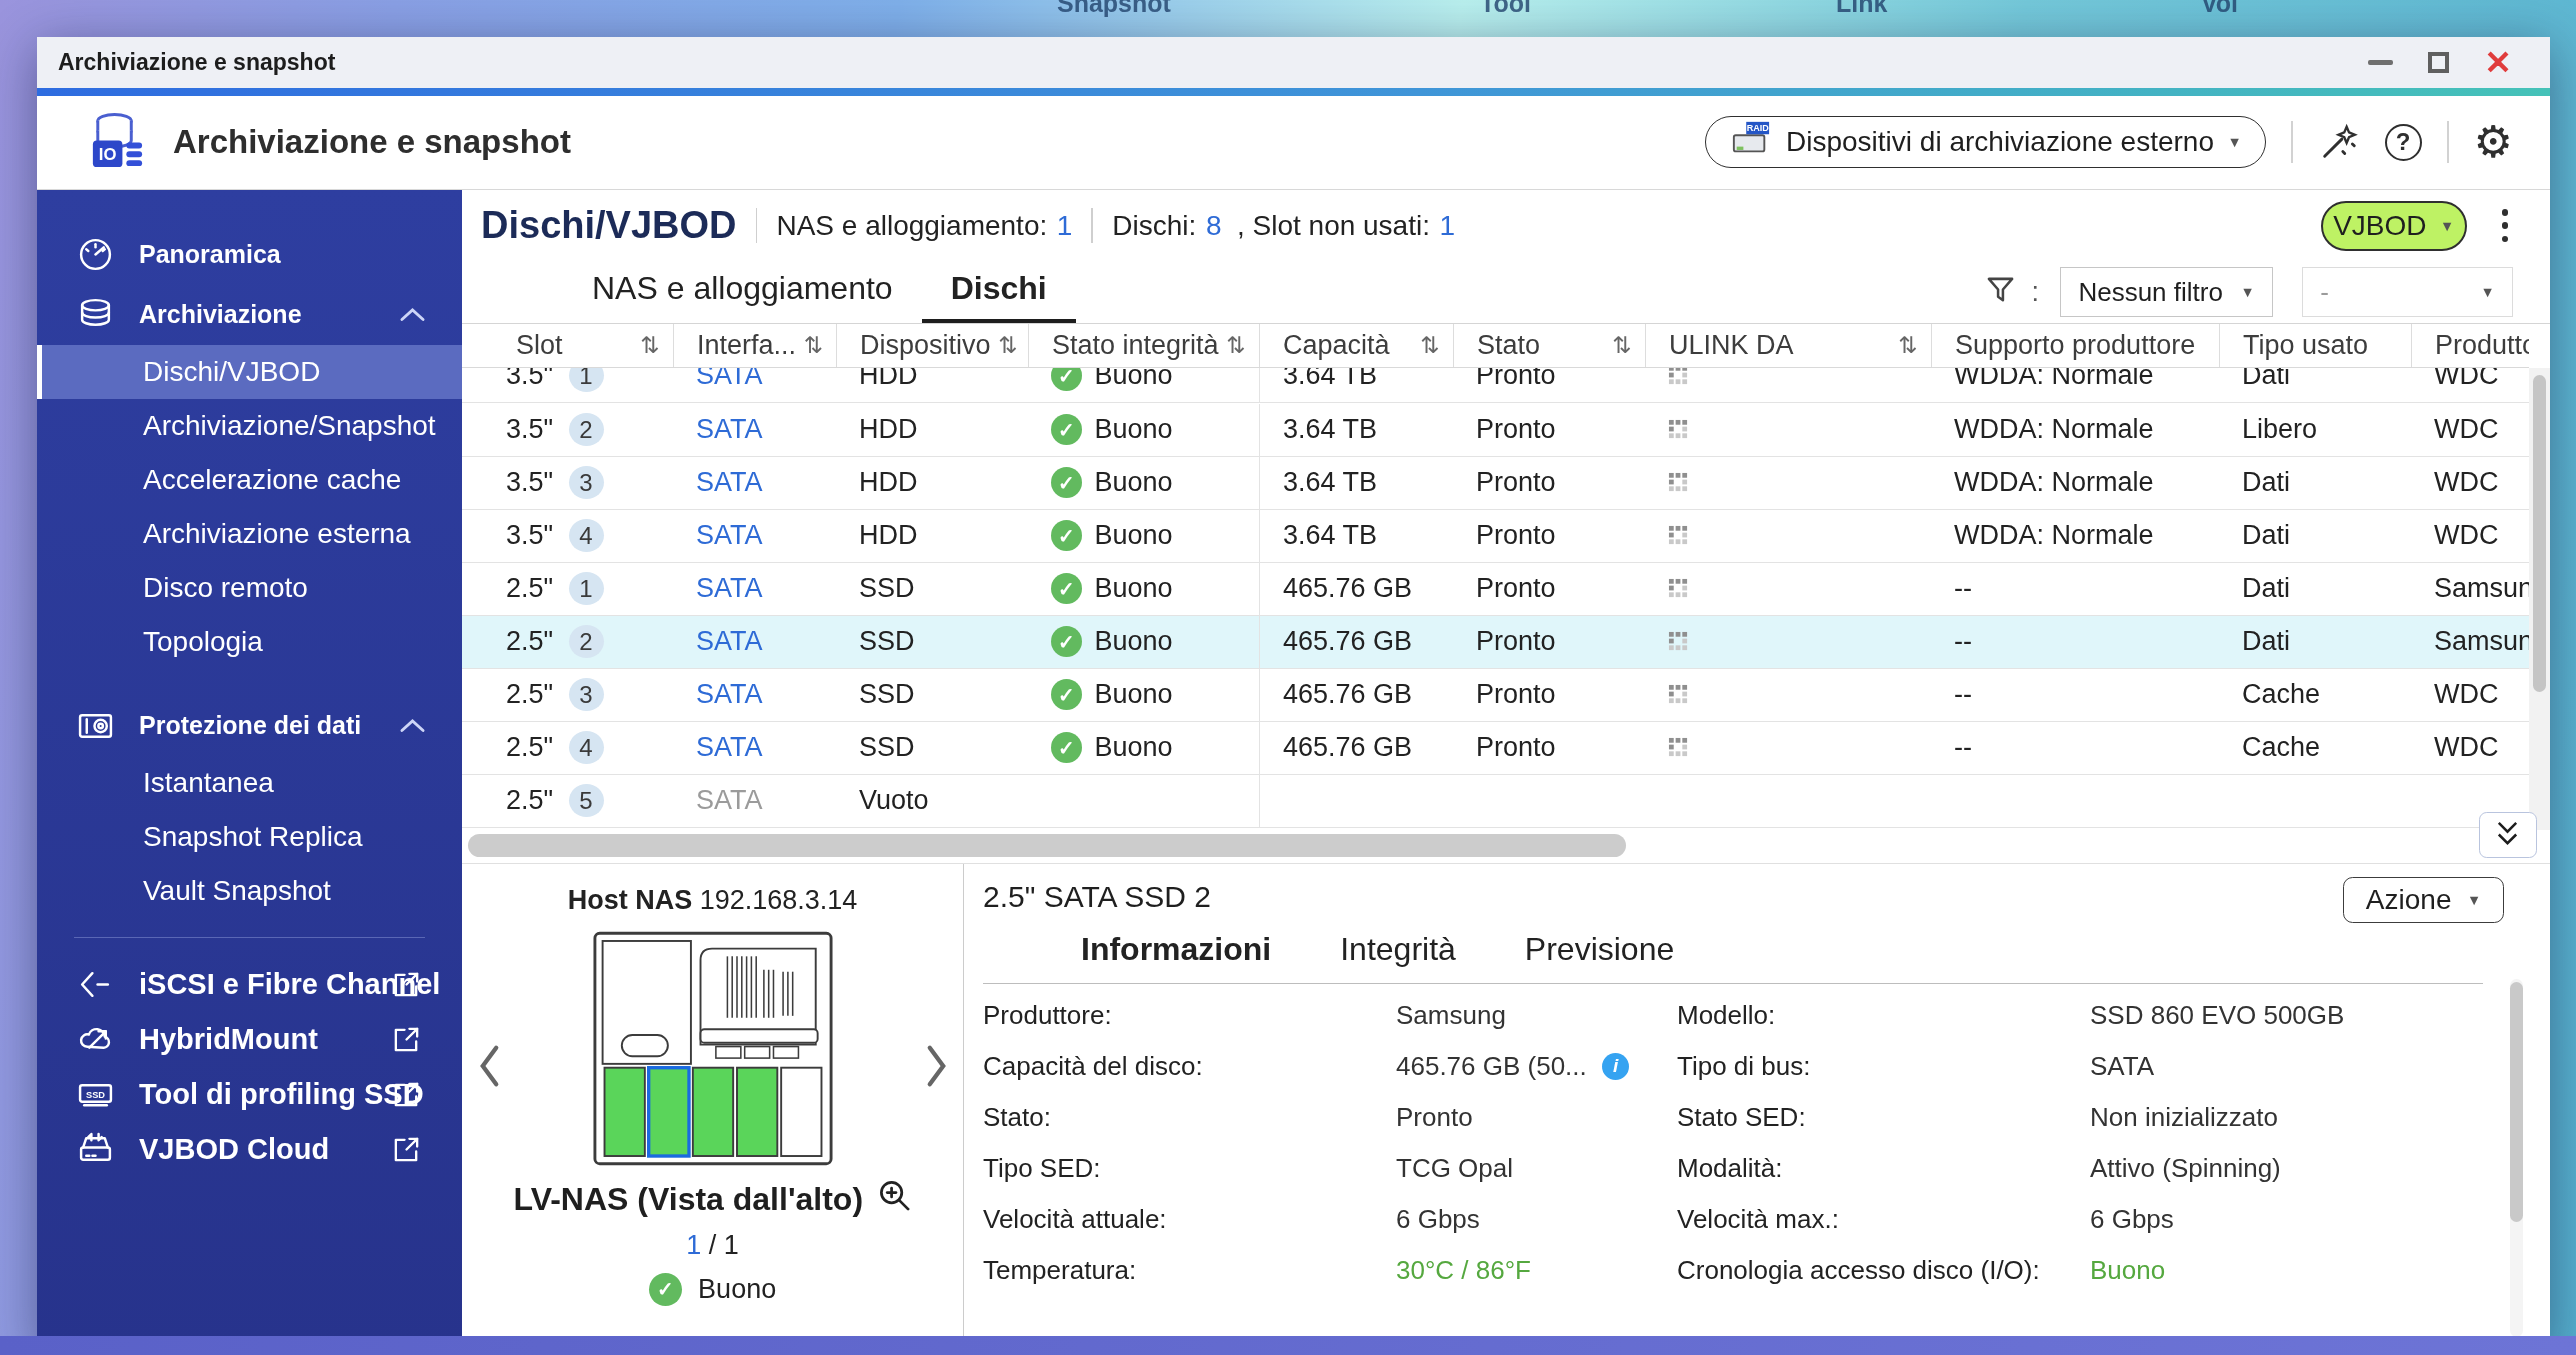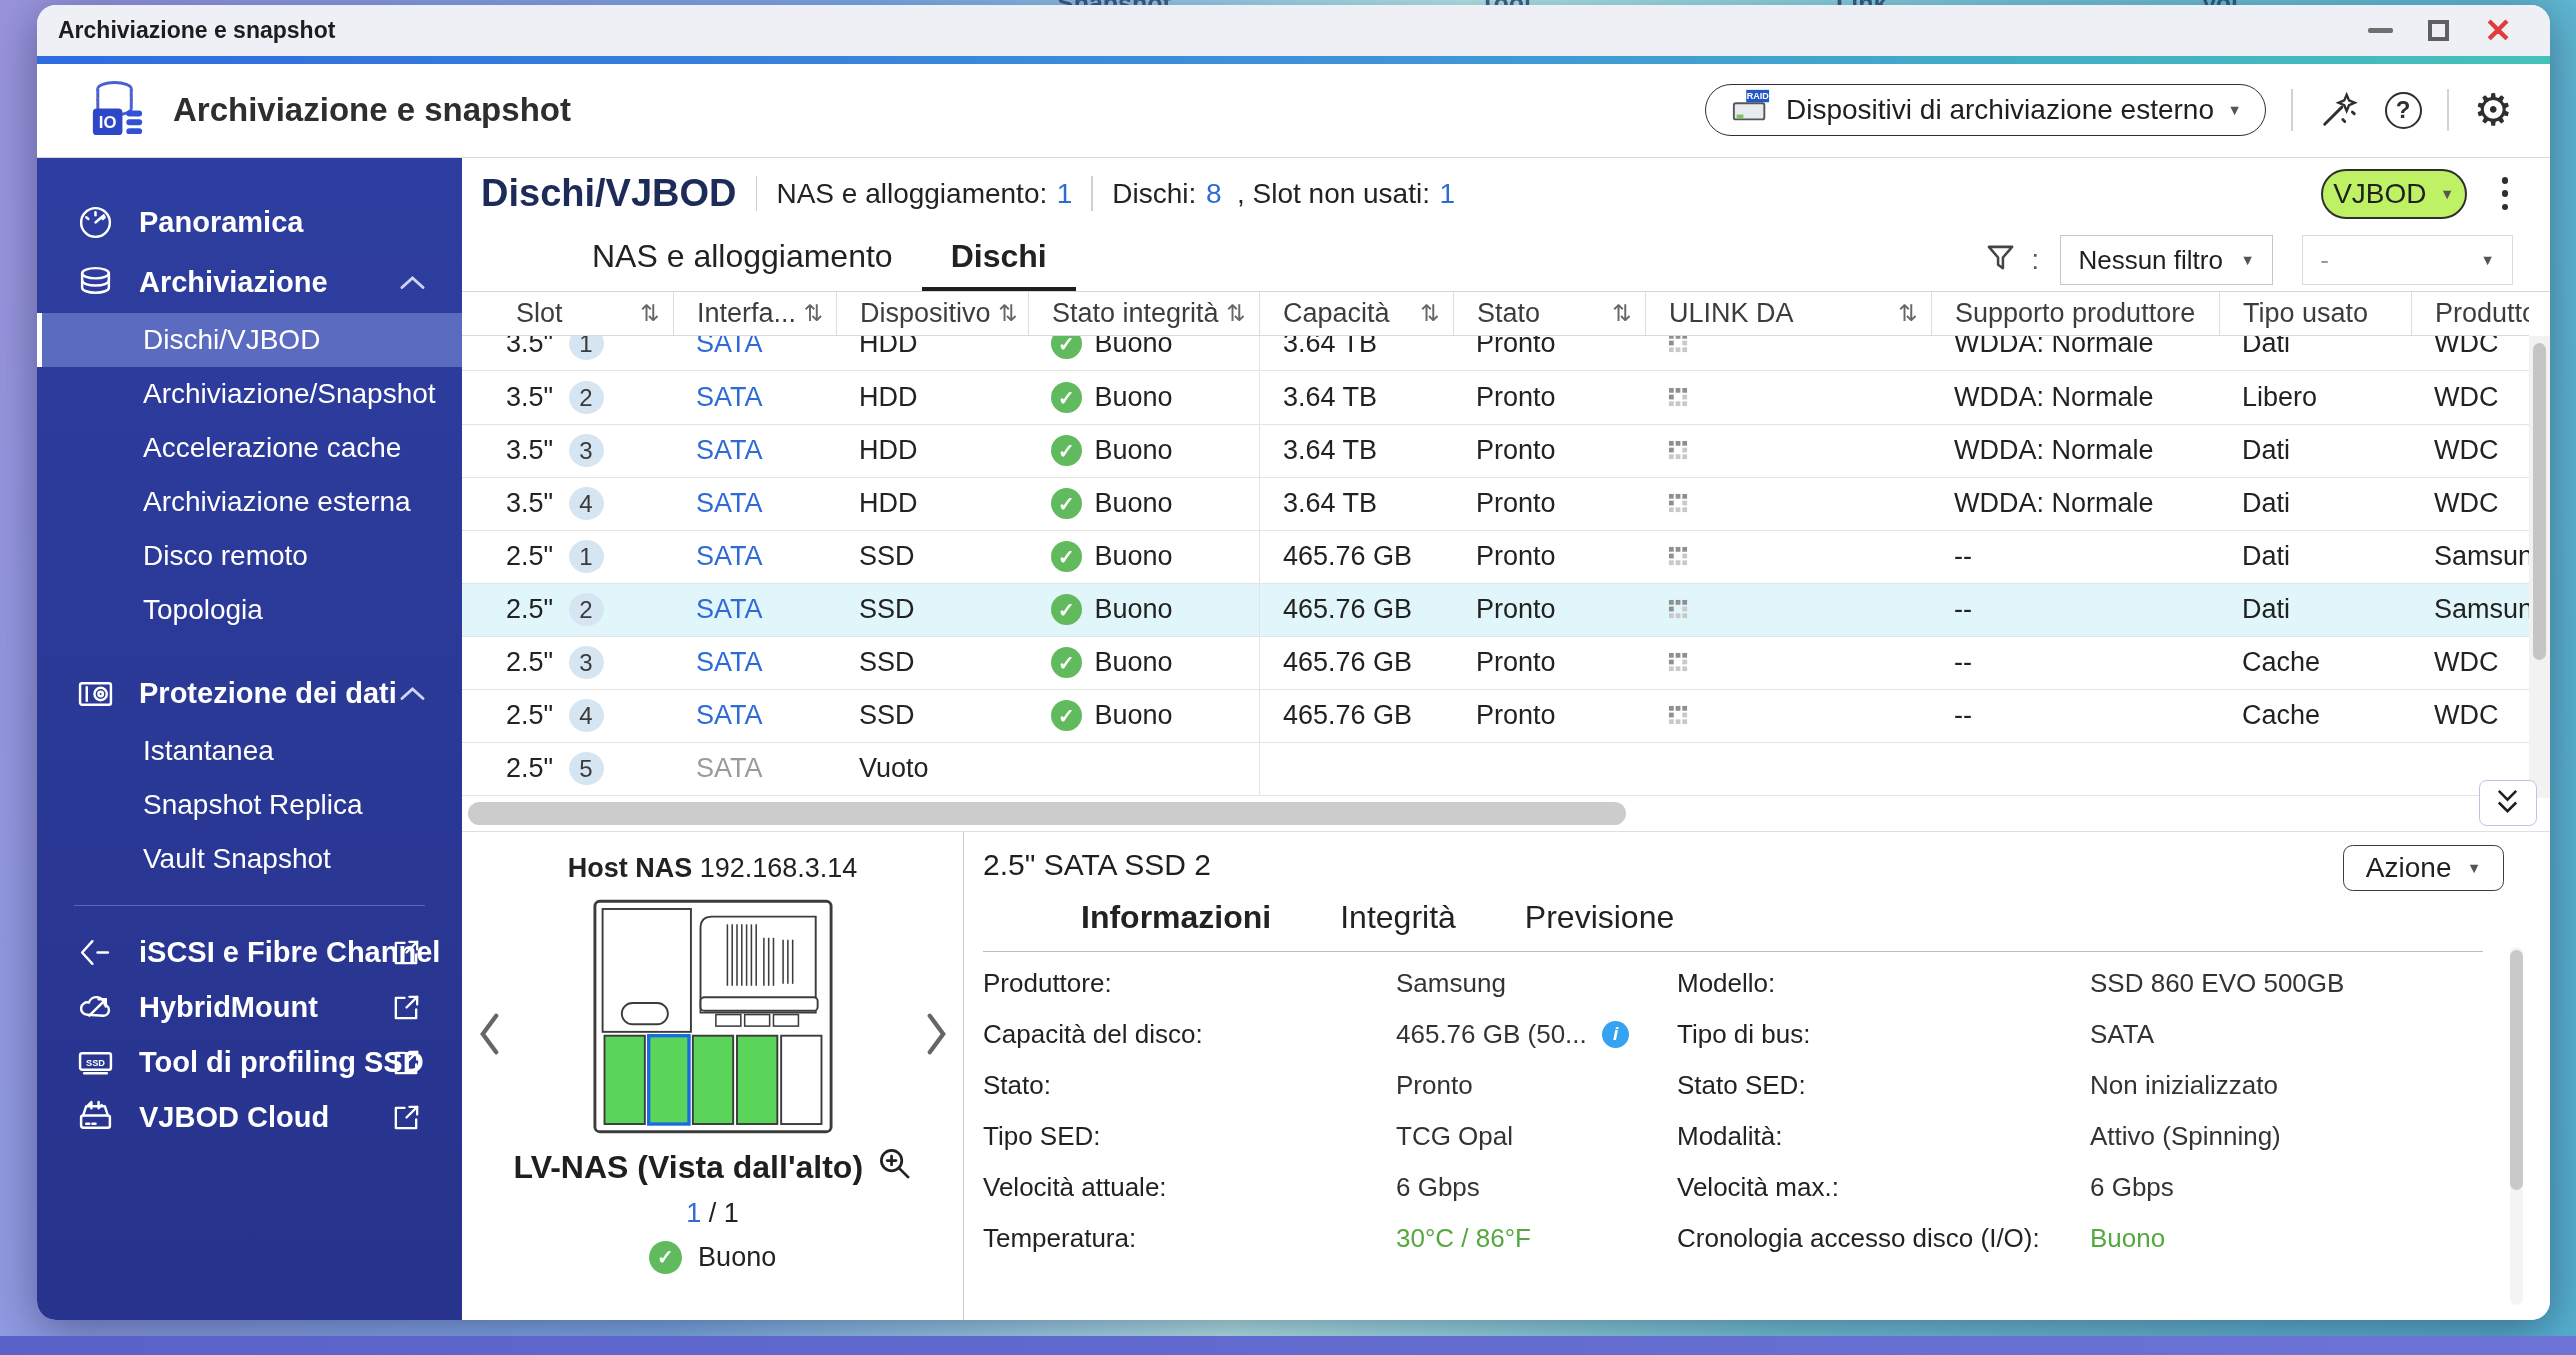--- a/index.html
+++ b/index.html
@@ -5,22 +5,22 @@
   * { margin:0; padding:0; box-sizing:border-box; }
   html,body { width:2576px; height:1355px; overflow:hidden;
     font-family:"Liberation Sans", sans-serif; }
   .desktop { position:relative; width:2576px; height:1355px; overflow:hidden;
     background:linear-gradient(100deg,#9a94dd 0%, #8aa0e5 14%, #7fb0ea 32%, #b9f0ee 52%, #74c9da 72%, #55b0cf 100%); }
   .desktop-label { position:absolute; top:-11.5px; font-size:25px; font-weight:600; color:#23456f; opacity:.8; }
   .desktop-bottom { position:absolute; left:0; right:0; bottom:0; height:19px;
     background:linear-gradient(90deg,#5a61c8,#6d74d6); }
 
   
-  .window { position:absolute; left:37px; top:5px; width:2513px; height:1315px;
-    background:#fff; border-radius:19px; overflow:hidden;
+  .window { position:absolute; left:37px; top:37px; width:2513px; height:1315px;
+    background:#fff; border-radius:0; overflow:hidden;
     box-shadow:0 9.6px 48px rgba(20,20,60,.45); display:flex; flex-direction:column; }
   .titlebar { height:51px; background:#eef0f5; display:flex; align-items:center;
     padding:0 38px 0 21px; flex:0 0 auto; }
   .titlebar-text { font-size:23px; font-weight:700; color:#1d1d1d; }
   .win-controls { margin-left:auto; display:flex; align-items:center; gap:35px; }
   .wc-min { width:25px; height:5.8px; background:#6f6f6f; border-radius:1.9px; }
   .wc-max { width:21px; height:21px; border:4.8px solid #5f5f5f; }
   .wc-close { font-size:33px; font-weight:700; color:#e03c3c; line-height:1; }
   .accentbar { height:7.7px; flex:0 0 auto;
     background:linear-gradient(90deg,#2e6ce0 0%, #3f95d8 55%, #45c2b8 100%); }
@@ -39,21 +39,21 @@
     display:flex; align-items:center; justify-content:center; font-size:24px; font-weight:700; color:#2f2f2f; }
   .gear { font-size:44px; color:#2f2f2f; line-height:1; }
 
   
   .main { flex:1; display:flex; min-height:0; }
 
   
   .sidebar { width:425px; flex:0 0 auto; background:linear-gradient(180deg,#2e3ea0,#27338c);
     padding-top:35px; color:#fff; overflow:hidden; }
   .sb-item { display:flex; align-items:center; position:relative; }
-  .sb-group { height:60px; padding-left:40px; font-size:29px; font-weight:700; }
+  .sb-group { height:60px; padding-left:40px; font-size:25px; font-weight:700; }
   .sb-group .sb-label { margin-left:25px; }
   .sb-chevron { position:absolute; right:35px; }
   .sb-sub { height:54px; padding-left:106px; font-size:28px; font-weight:400; }
   .sb-sub.selected { background:#5b6bc0; }
   .sb-sub.selected::before { content:""; position:absolute; left:0; top:0; bottom:0; width:4.8px; background:#fff; }
   .sb-gap { height:27px; }
   .sb-divider { border-top:1px solid #5a67b5; margin:19px 37px; }
   .sb-link { height:55px; padding-left:40px; font-size:29px; font-weight:700; }
   .sb-link .sb-label { margin-left:25px; }
   .sb-ext { position:absolute; right:40px; display:flex; }

